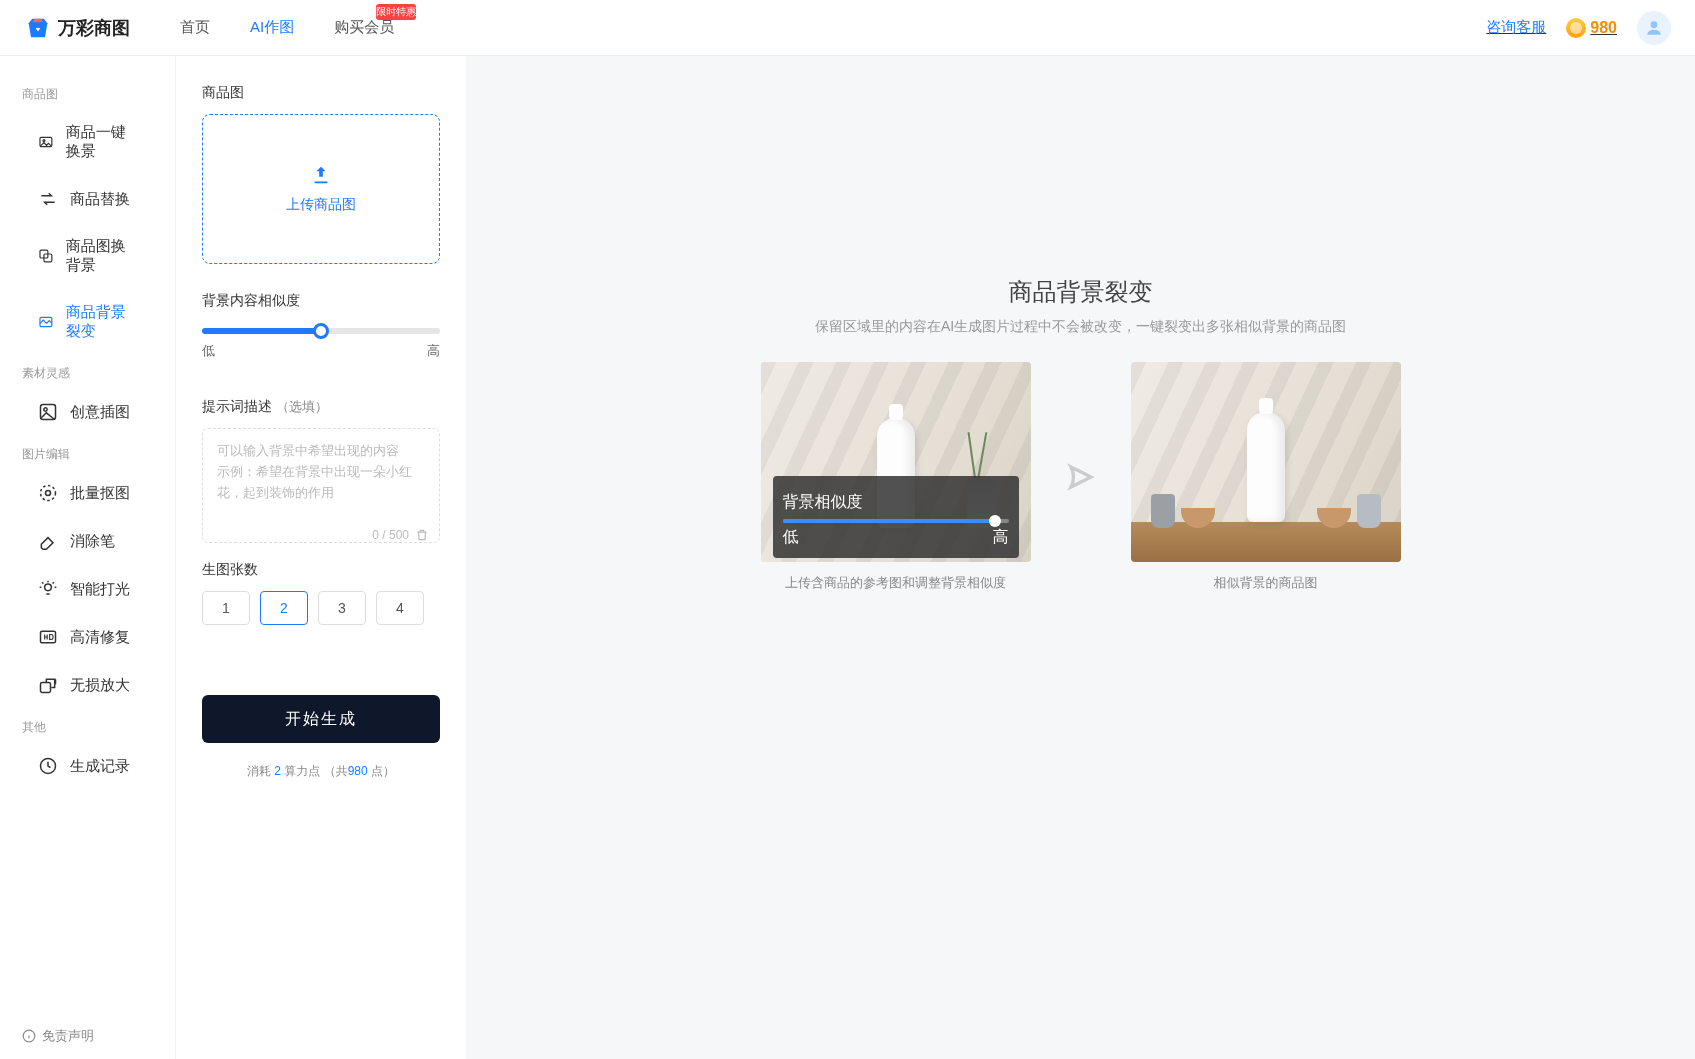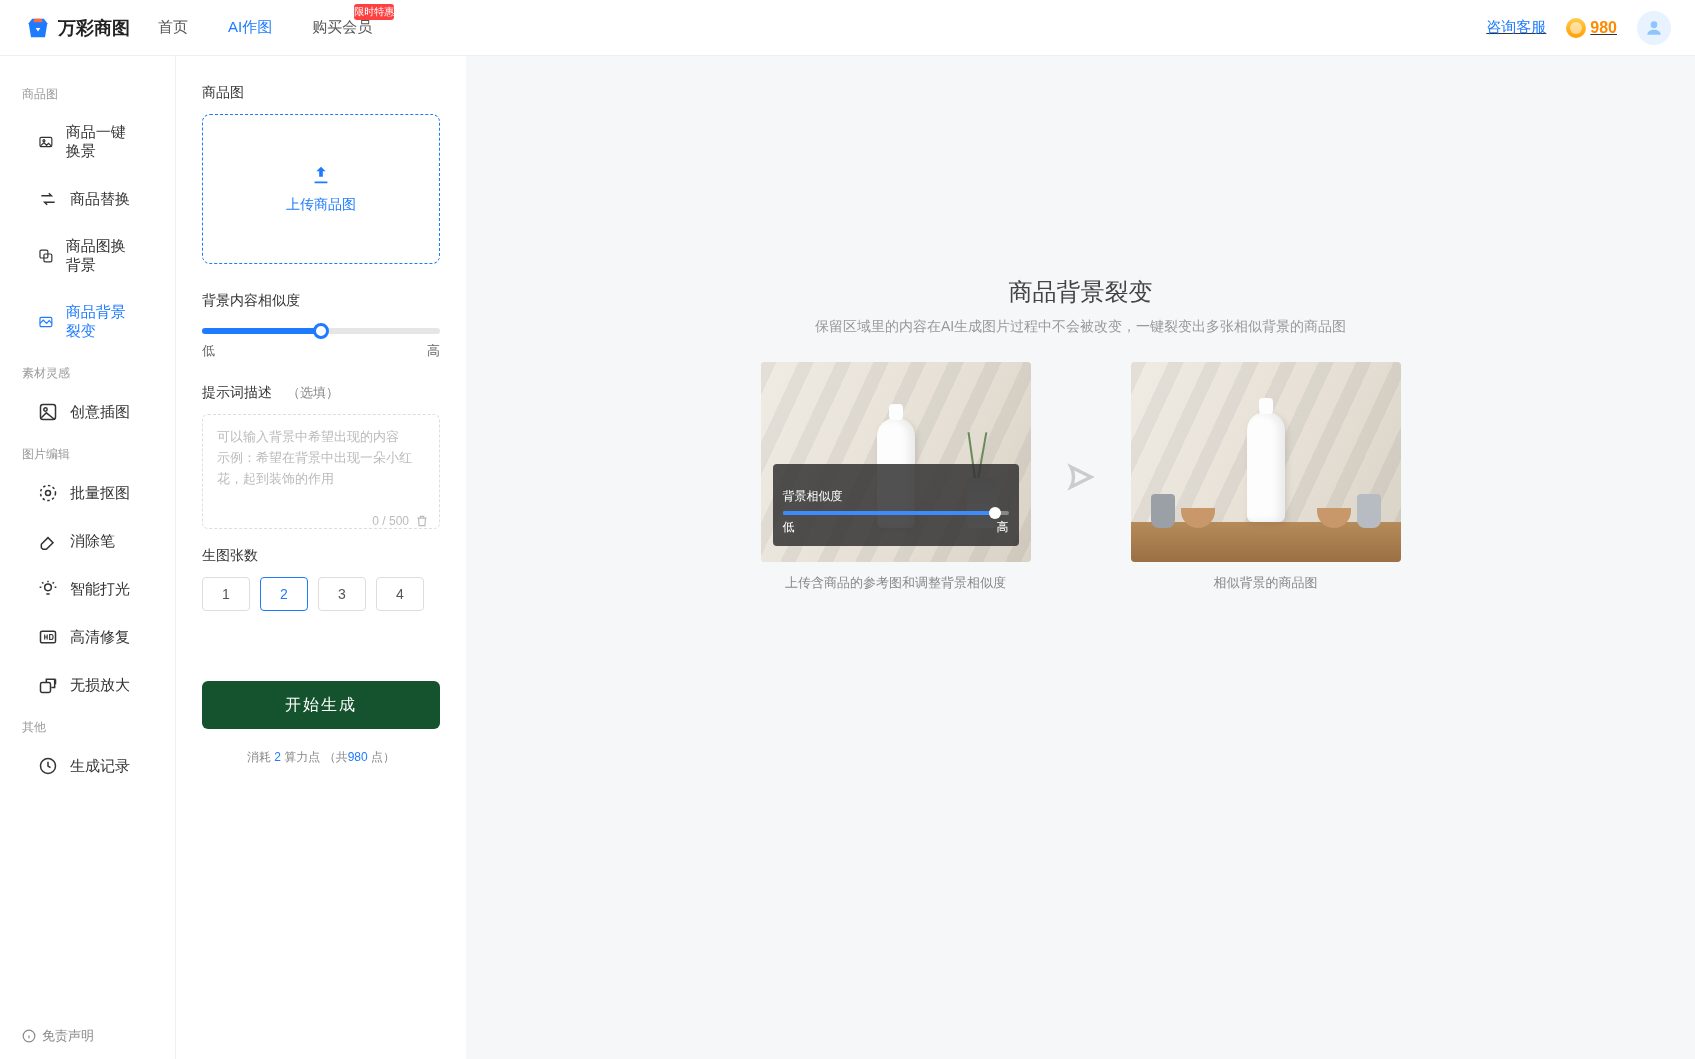--- a/index.html
+++ b/index.html
@@ -1,20 +1,20 @@
 <!DOCTYPE html>
 <html><head>
 <meta charset="utf-8">
 <style>
 * { box-sizing: border-box; margin: 0; padding: 0; }
 body { font-family: -apple-system, "PingFang SC", "Microsoft YaHei", sans-serif; background: #fff; color: #333; font-size: 14px; }
 
 
 .header { height: 56px; display: flex; align-items: center; padding: 0 24px; border-bottom: 1px solid #eee; }
-.logo { display: flex; align-items: center; gap: 6px; margin-right: 28px; }
+.logo { display: flex; align-items: center; gap: 6px; margin-right: 50px; }
 .logo-icon { width: 28px; height: 28px; }
 .logo-text { font-size: 18px; font-weight: 700; color: #222; }
 .nav { display: flex; gap: 40px; }
 .nav-item { position: relative; cursor: pointer; color: #555; font-size: 15px; }
 .nav-item.active { color: #1e7bff; font-weight: 500; }
 .nav-badge { position: absolute; top: -14px; right: -22px; background: #ff4040; color: #fff; font-size: 10px; padding: 1px 0; border-radius: 3px; white-space: nowrap; }
 .header-right { margin-left: auto; display: flex; align-items: center; gap: 20px; text-decoration: underline; }
 .support { color: #1e7bff; cursor: pointer; font-size: 15px; }
 .credits { display: flex; align-items: center; gap: 4px; font-weight: 700; color: #ff8a00; font-size: 16px; }
 .coin { width: 20px; height: 20px; background: linear-gradient(180deg,#ffcc4d,#ff9f00); border-radius: 50%; position: relative; }
@@ -35,31 +35,31 @@
 
 .panel { width: 290px; background: #fff; padding: 28px 26px 16px; flex-shrink:0; }
 .panel-label { color: #333; font-size: 14px; margin-bottom: 12px; }
 .upload-box { border: 1px dashed #1e7bff; border-radius: 8px; height: 150px; display: flex; flex-direction: column; align-items: center; justify-content: center; color: #1e7bff; cursor: pointer; background:#fafcff00; }
 .upload-box svg { width: 22px; height: 22px; margin-bottom: 10px; }
 .slider-wrap { margin-top: 28px; }
 .slider-track { position: relative; height: 6px; background: #e6e6e6; border-radius: 3px; margin-top: 18px; }
 .slider-fill { position: absolute; left: 0; top: 0; bottom: 0; width: 50%; background: #1e7bff; border-radius: 3px; }
 .slider-thumb { position: absolute; left: 50%; top: 50%; transform: translate(-50%, -50%); width: 16px; height: 16px; background: #fff; border: 3px solid #1e7bff; border-radius: 50%; cursor: grab; }
 .slider-labels { display: flex; justify-content: space-between; margin-top: 8px; color: #666; font-size: 13px; }
-.prompt-label { margin-top: 24px; display:flex; align-items:center; gap:15px; }
+.prompt-label { margin-top: 38px; display:flex; align-items:center; gap:4px; }
 .optional { color:#888; font-size:13px; }
 .prompt-box { position:relative; margin-top:12px; border:1px dashed #ddd; border-radius:6px; }
 .prompt-ta { width:100%; height:110px; border:none; background:transparent; padding:12px 14px; resize:none; font-family:inherit; font-size:13px; color:#333; outline:none; }
 .prompt-ta::placeholder { color:#bbb; line-height:1.6; }
 .counter { position:absolute; right:10px; bottom:0; font-size:12px; color:#bbb; display:flex; align-items:center; gap:6px; }
 .count-opts { margin-top:18px; }
 .opts-row { display:flex; gap:10px; margin-top:12px; }
 .opt { width:48px; height:34px; border:1px solid #ddd; border-radius:4px; display:flex; align-items:center; justify-content:center; cursor:pointer; color:#555; }
 .opt.selected { border-color:#1e7bff; color:#1e7bff; }
-.generate { margin-top:70px; width:100%; height:48px; border:none; border-radius:6px; background:#14532d; color:#fff; font-size:16px; cursor:pointer; letter-spacing:2px; }
+.generate { margin-top:70px; width:100%; height:48px; border:none; border-radius:6px; background:#0f172a; color:#fff; font-size:16px; cursor:pointer; letter-spacing:2px; }
 .cost { text-align:center; color:#888; font-size:12px; margin-top:20px; }
 .cost b { color:#1e7bff; font-weight:500; }
 
 
 .main { flex:1; background:#f6f7f8; padding: 20px; display:flex; align-items:flex-start; justify-content:center; }
 .hero { width: 780px; margin-top: 200px; }
 .hero-title { text-align:center; font-size:24px; color:#444; font-weight:500; }
 .hero-sub { text-align:center; color:#999; font-size:14px; margin-top:10px; }
 .hero-imgs { display:flex; align-items:center; justify-content:center; gap:30px; margin-top:26px; }
 .demo { width:270px; }
@@ -69,21 +69,21 @@
 
 .wall { position:absolute; inset:0; background:linear-gradient(115deg,#f0ebe3 0%,#e5dfd5 60%,#d9d2c6 100%); }
 .shadow-stripes { position:absolute; inset:0; background:repeating-linear-gradient(115deg, rgba(0,0,0,0.05) 0 14px, transparent 14px 34px); }
 .bottle { position:absolute; left:50%; bottom:34px; transform:translateX(-50%); width:38px; height:110px; background:#fdfdfd; border-radius:18px 18px 6px 6px; box-shadow: -6px 0 8px rgba(0,0,0,0.08) inset, 2px 2px 6px rgba(0,0,0,0.1); }
 .bottle::before{content:"";position:absolute;top:-14px;left:50%;transform:translateX(-50%);width:14px;height:16px;background:#fdfdfd;border-radius:4px;}
 .table { position:absolute; left:0; right:0; bottom:0; height:40px; background:linear-gradient(#b68b5a,#9a7044); }
 .vase { position:absolute; right:34px; bottom:34px; width:30px; height:50px; background:linear-gradient(#cfcfcf,#efefef); border-radius:4px; }
 .plant { position:absolute; right:30px; bottom:80px; width:50px; height:60px; }
 .plant::before,.plant::after{content:"";position:absolute;bottom:0;width:2px;height:50px;background:#6a8a5a;}
 .plant::before{left:20px;transform:rotate(-8deg);} .plant::after{left:30px;transform:rotate(10deg);}
-.overlay-bar { position:absolute; left:12px; right:12px; bottom:16px; background:rgba(50,50,50,0.85); border-radius:4px; padding:24px 10px 10px; color:#fff; font-size:12px; }
+.overlay-bar { position:absolute; left:12px; right:12px; bottom:4px; background:rgba(50,50,50,0.85); border-radius:4px; padding:16px 10px 10px; color:#fff; font-size:16px; }
 .overlay-track{position:relative;height:4px;background:#888;border-radius:2px;margin-top:6px;}
 .overlay-fill{position:absolute;inset:0;right:18px;background:#3d8bff;border-radius:2px;}
 .overlay-thumb{position:absolute;right:14px;top:50%;transform:translate(50%,-50%);width:12px;height:12px;background:#fff;border-radius:50%;}
 .overlay-lbls{display:flex;justify-content:space-between;margin-top:4px;}
 .bowl{position:absolute;left:50px;bottom:34px;width:34px;height:20px;background:#c8976a;border-radius:0 0 18px 18px;}
 .jar{position:absolute;left:20px;bottom:34px;width:24px;height:34px;background:#9aa0a6;border-radius:4px 4px 8px 8px;}
 </style>
 </head>
 <body>
 

